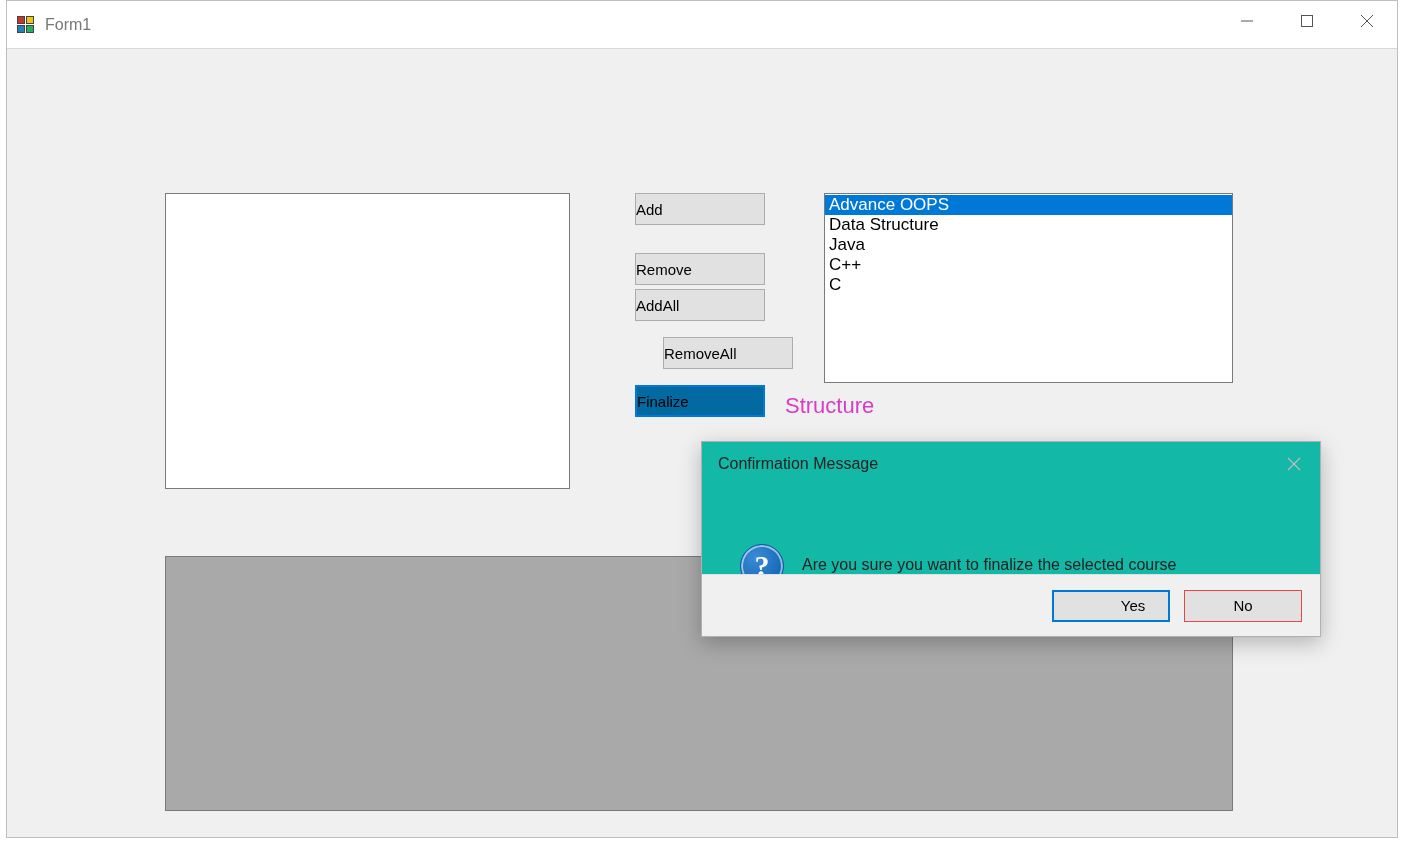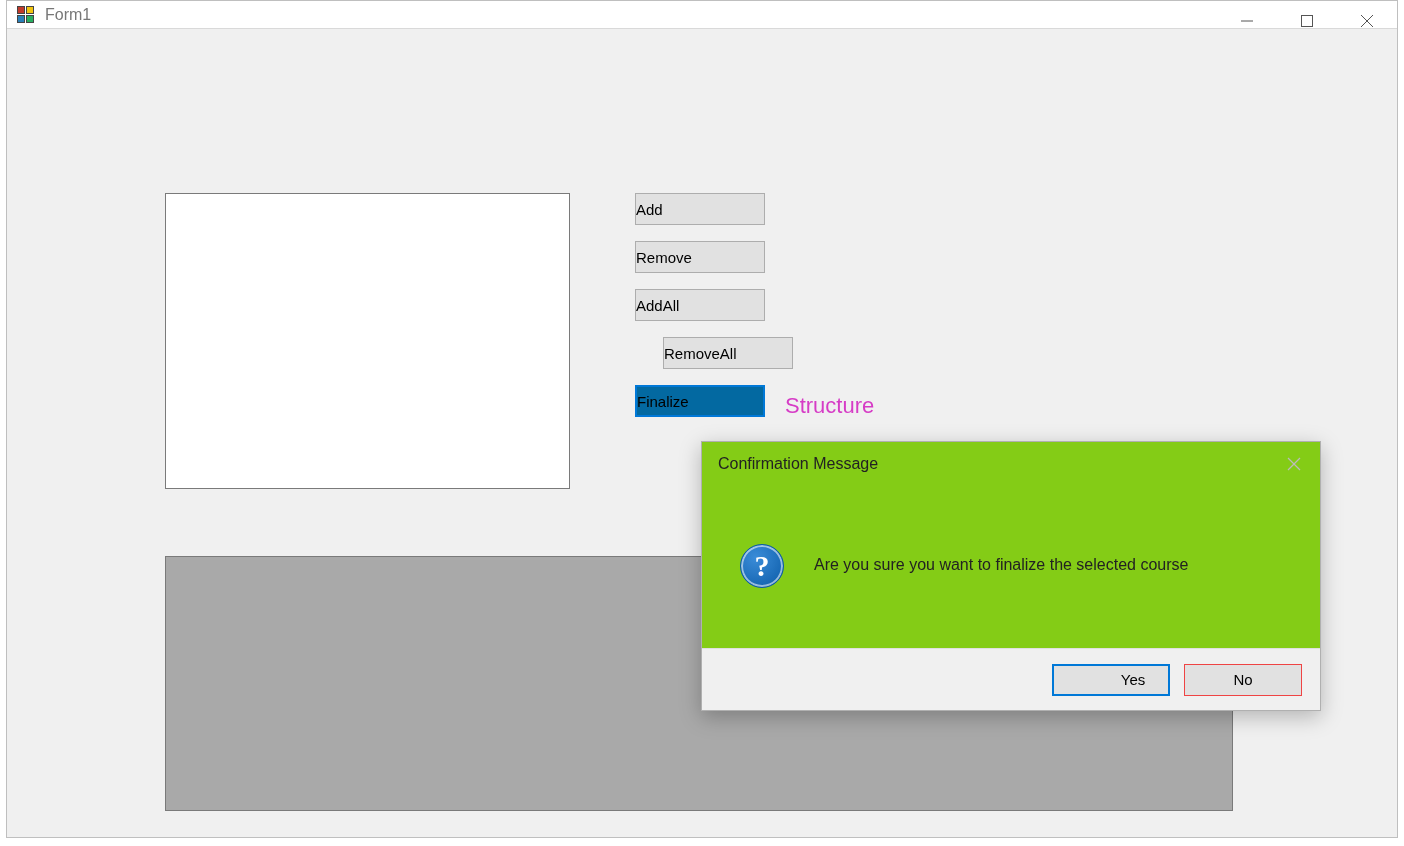--- a/index.html
+++ b/index.html
@@ -18,21 +18,21 @@
   .window {
     position: absolute;
     left: 6px;
     top: 0;
     width: 1392px;
     height: 838px;
     border: 1px solid #bfbfbf;
     background: #f0f0f0;
   }
   .titlebar {
-    height: 28px;
+    height: 48px;
     background: #ffffff;
     border-bottom: 1px solid #d9d9d9;
     display: flex;
     align-items: center;
     position: relative;
   }
   .app-icon {
     width: 18px;
     height: 18px;
     margin-left: 10px;
@@ -136,22 +136,22 @@
     top: 352px;
     color: #d63cc6;
     font-size: 22px;
     font-family: Arial, sans-serif;
   }
   .dialog {
     position: absolute;
     left: 694px;
     top: 400px;
     width: 620px;
-    height: 270px;
-    background: #84cc16;
+    height: 196px;
+    background: #14b8a6;
     border: 1px solid #b0b0b0;
     box-shadow: 0 6px 20px rgba(0,0,0,0.25);
   }
   .dialog-titlebar {
     height: 44px;
     display: flex;
     align-items: center;
     padding-left: 16px;
     position: relative;
     font-size: 16px;
@@ -193,21 +193,20 @@
     font-family: Georgia, serif;
     line-height: 1;
   }
   .dialog-msg {
     position: absolute;
     left: 100px;
     top: 70px;
     right: 20px;
     font-size: 16px;
     color: #222;
-    margin-left: 12px;
   }
   .dialog-footer {
     position: absolute;
     left: 0; right: 0; bottom: 0;
     height: 62px;
     background: #f0f0f0;
     border-top: 1px solid #e0e0e0;
     display: flex;
     align-items: center;
     justify-content: flex-end;
@@ -262,33 +261,40 @@
     </div>
   </div>
 
   <div class="client">
 
     <div class="listbox left-list"></div>
 
     <div class="btn" style="left:628px; top:152px;">
       <span>Add</span>
     </div>
-    <div class="btn" style="left:628px; top:200px;">
+    <div class="btn" style="left:628px; top:212px;">
       <span>Remove</span>
     </div>
     <div class="btn" style="left:628px; top:248px;">
       <span>AddAll</span>
     </div>
     <div class="btn" style="left:656px; top:296px;">
       <span>RemoveAll</span>
     </div>
     <div class="btn focused" style="left:628px; top:344px;">
       <span>Finalize</span>
     </div>
 
+    <div class="listbox right-list" id="right-list">
+        <div class="item selected">Advance OOPS</div>
+        <div class="item">Data Structure</div>
+        <div class="item">Java</div>
+        <div class="item">C++</div>
+        <div class="item">C</div>
+      </div>
 
     <div class="bottom-panel"></div>
 
     <div class="watermark">Structure</div>
 
     <div class="dialog">
       <div class="dialog-titlebar">
         <span>Confirmation Message</span>
         <div class="dialog-close">
           <svg width="14" height="14" style="stroke:#bbb;stroke-width:1.3;fill:none;">

